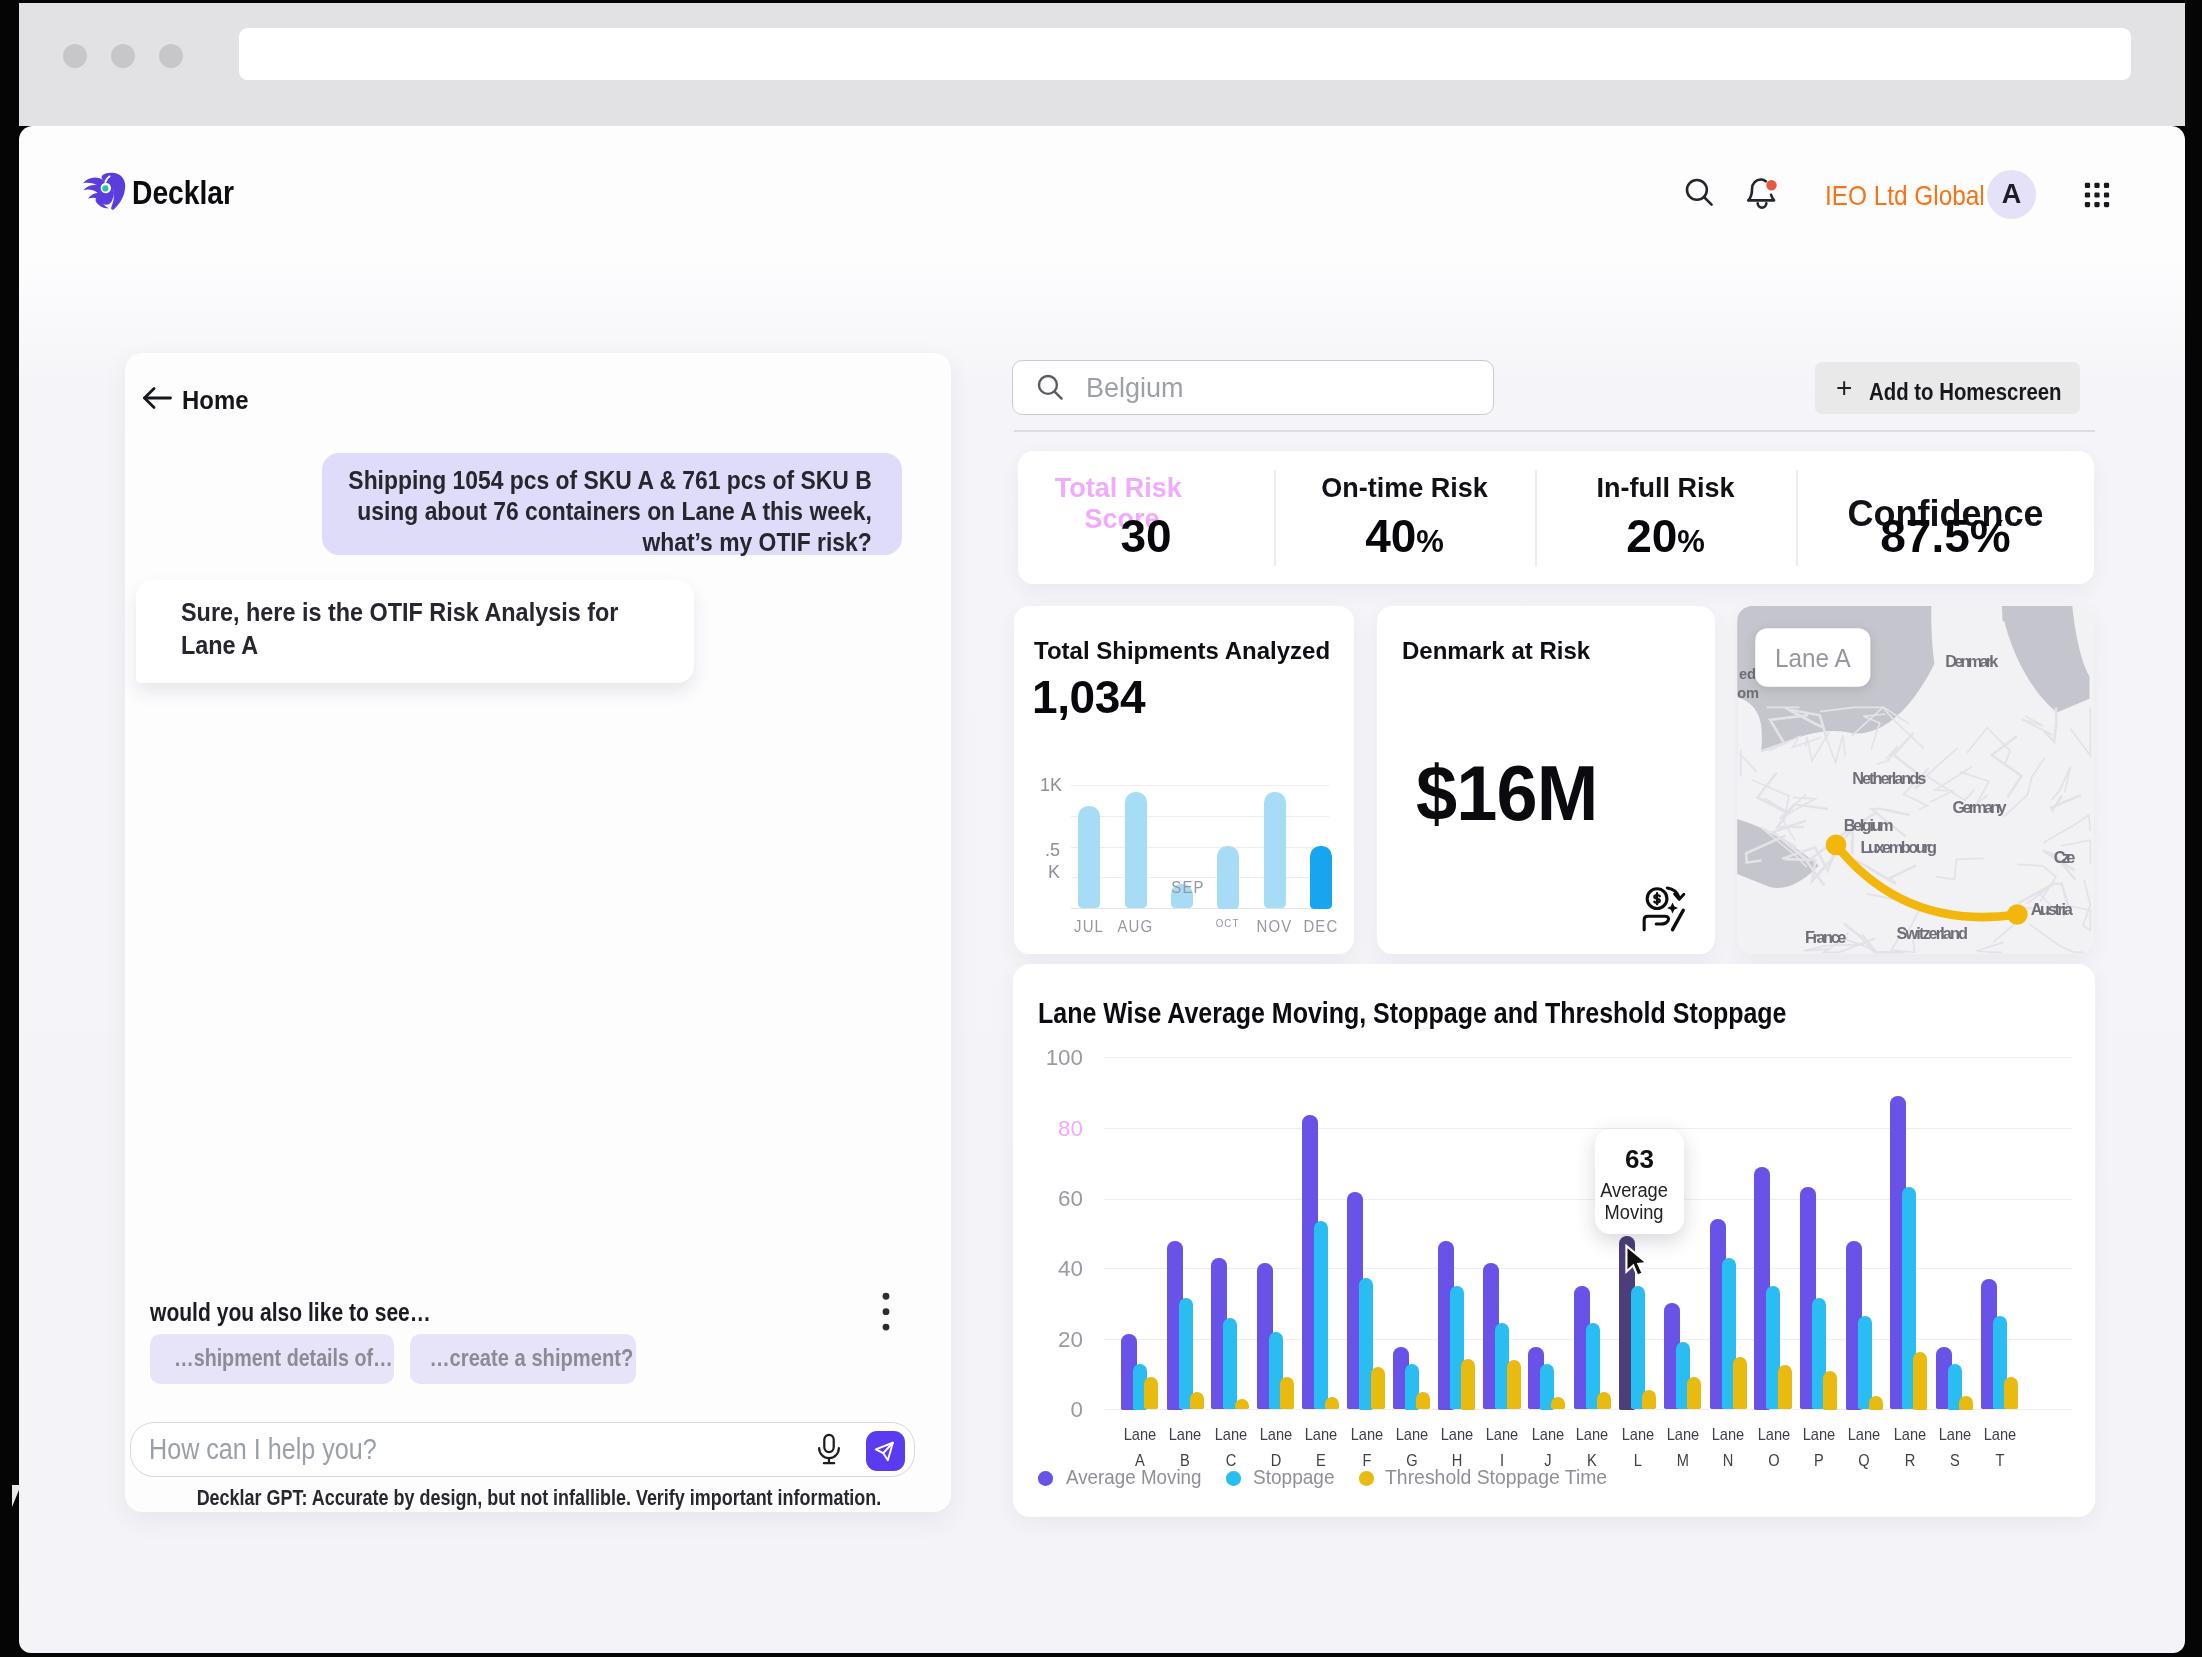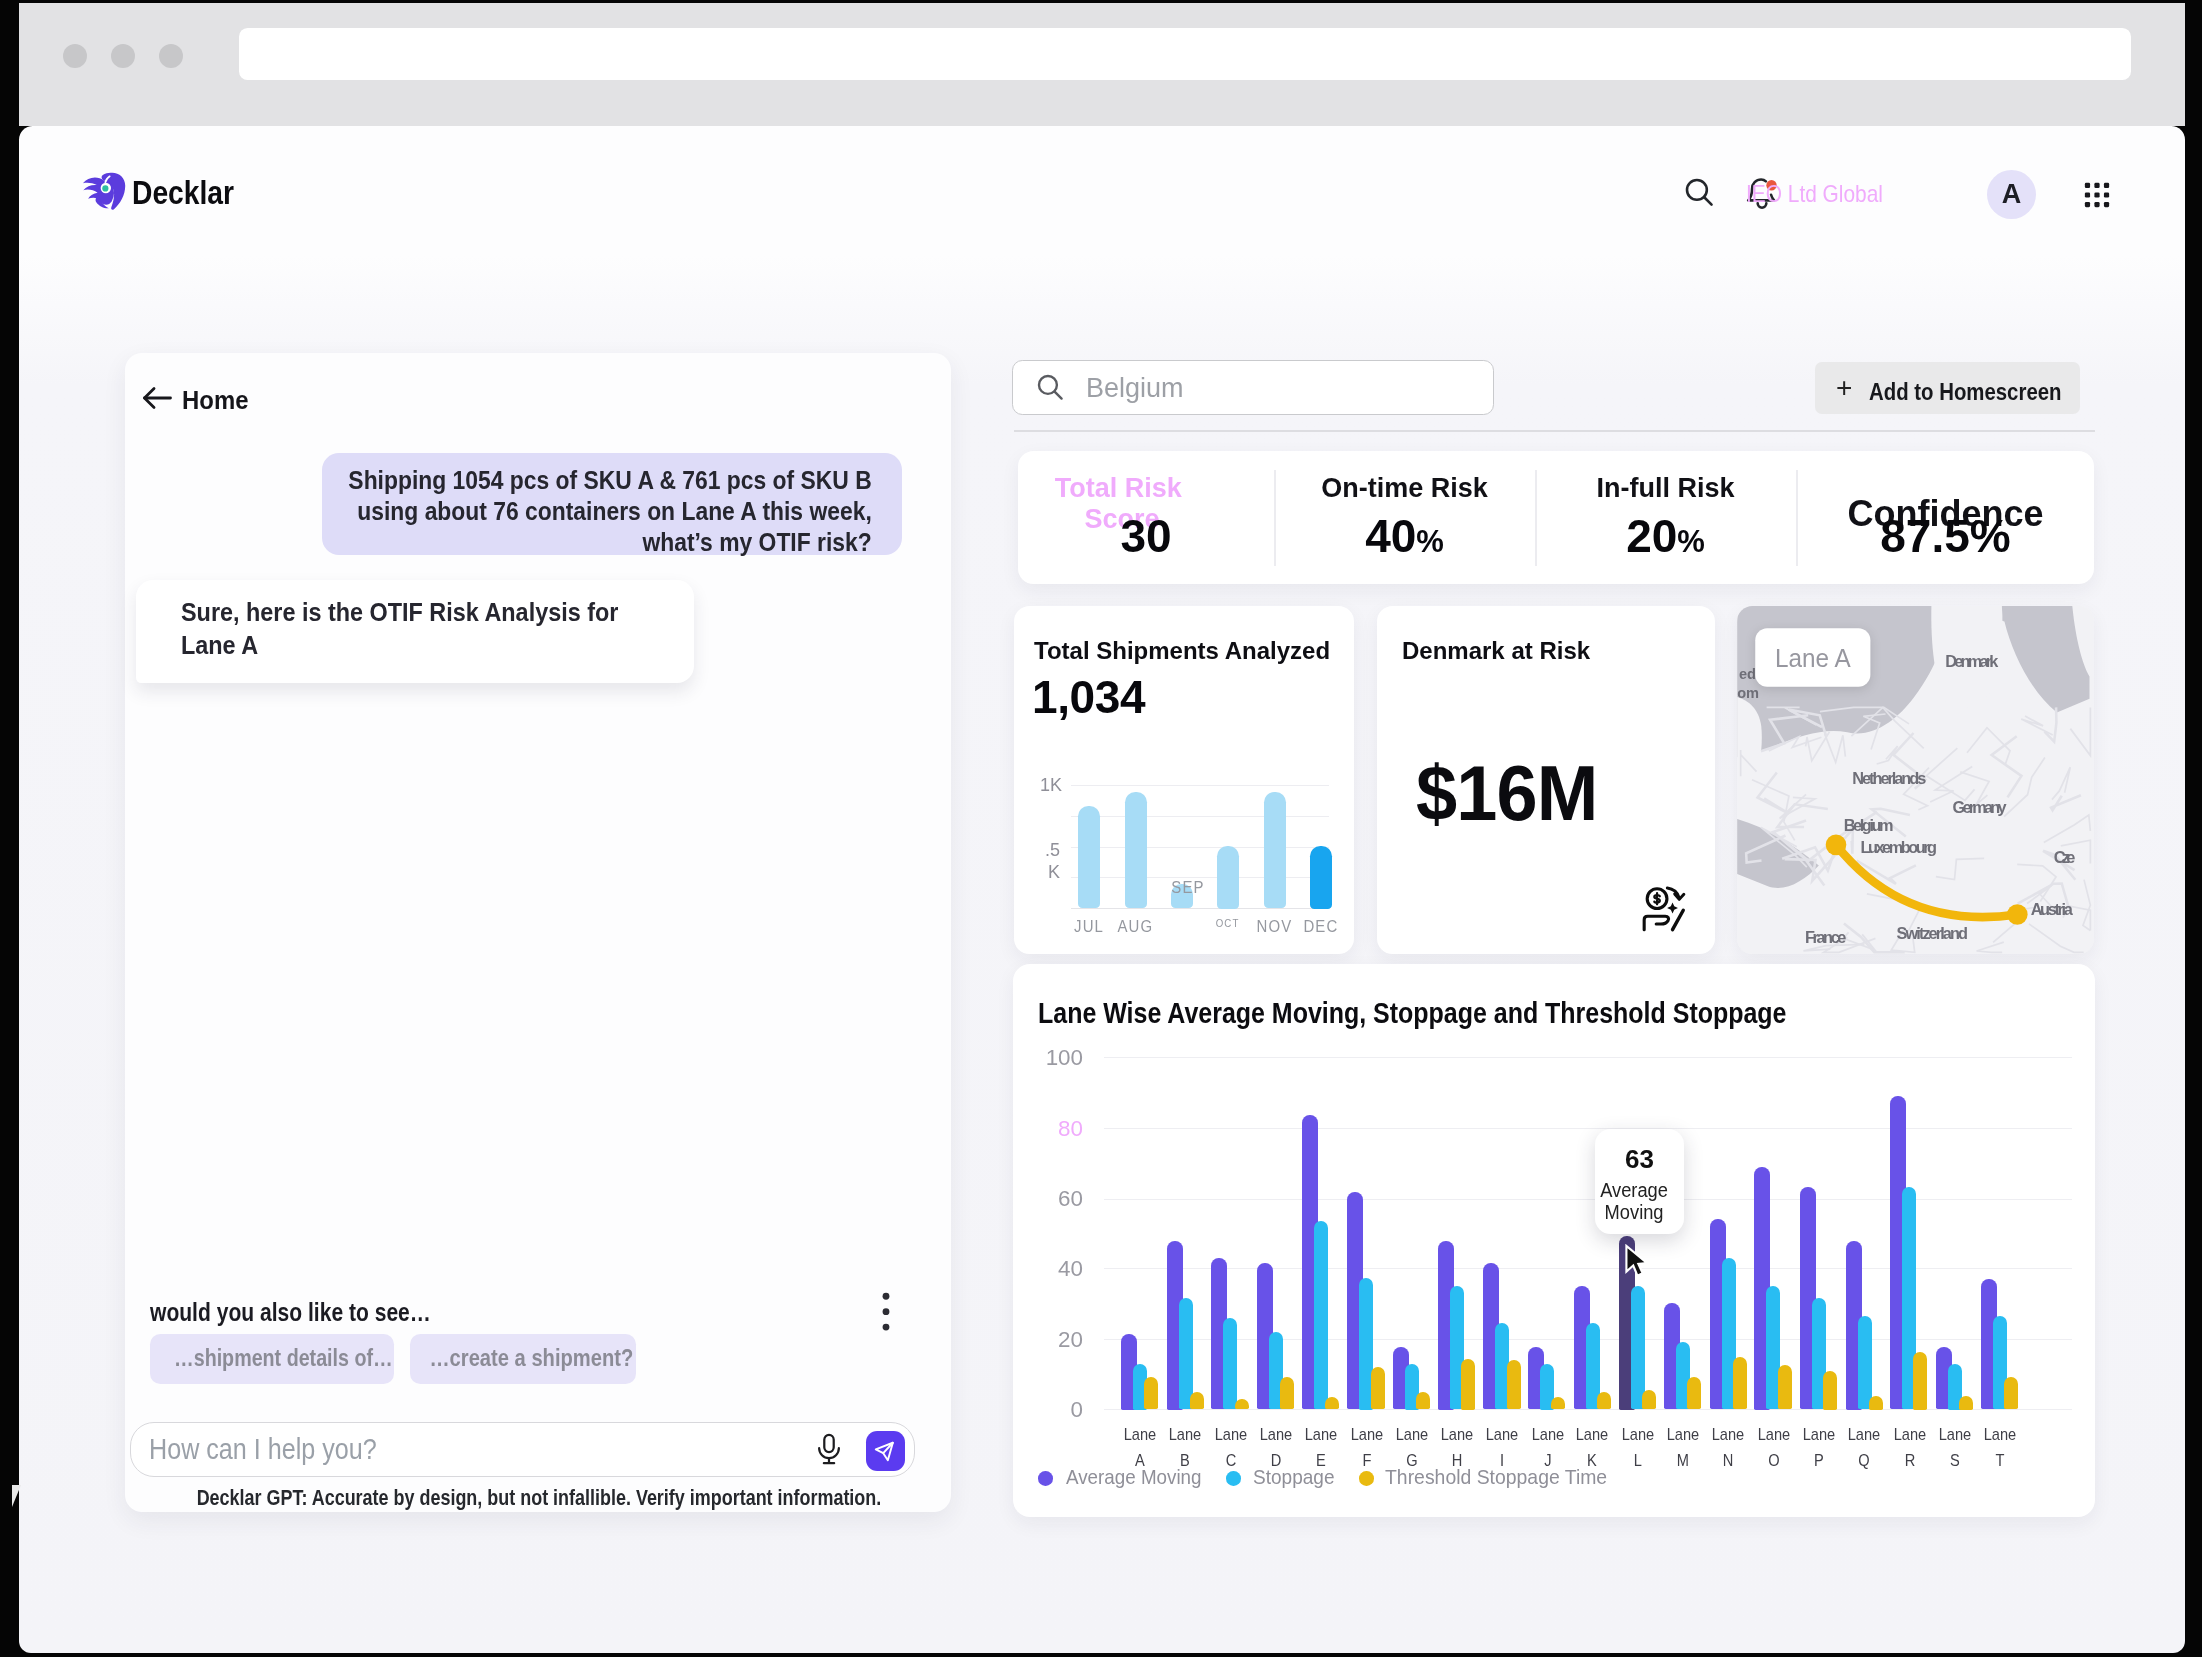--- a/index.html
+++ b/index.html
@@ -33,21 +33,21 @@
 <div class="abs b" style="left:132px;top:173px;font-size:34px;color:#0c0c10"><span class="sx" style="transform:scaleX(.83)">Decklar</span></div>
 <svg class="abs" style="left:1684px;top:177px" width="31" height="31" viewBox="0 0 36 36" fill="none" stroke="#23262b" stroke-width="3" stroke-linecap="round">
  <circle cx="15" cy="15" r="11.5"></circle>
     <line x1="23.5" y1="23.5" x2="32" y2="32"></line>
 </svg>
 <svg class="abs" style="left:1743px;top:174px" width="38" height="38" viewBox="0 0 44 44" fill="none">
  <path d="M26.5 8.5 C25 7 23 6.3 21 6.3 C15 6.3 10.5 11 10.5 17 C10.5 25 8 28.5 6 30.5 L36 30.5 C34.6 29 33.3 27 32.5 24" stroke="#23262b" stroke-width="3" stroke-linecap="round" stroke-linejoin="round"></path>
  <path d="M17 34 a5 5 0 0 0 10 0" stroke="#23262b" stroke-width="3" stroke-linecap="round"></path>
  <circle cx="33" cy="13" r="6" fill="#e9573f"></circle>
 </svg>
-<div class="abs" style="left:1746px;top:180px;font-size:24px;color:#f0abfc"><span class="sx" style="transform:scaleX(.87)">IEO Ltd Global</span></div>
+<div class="abs" style="left:1825px;top:180px;font-size:28px;color:#f97316"><span class="sx" style="transform:scaleX(.87)">IEO Ltd Global</span></div>
 <div class="abs b" style="left:1987px;top:170px;width:49px;height:49px;border-radius:50%;background:#e4e1f9;color:#1d1e25;font-size:27px;text-align:center;line-height:49px">A</div>
 <svg class="abs" style="left:2084px;top:182px" width="26" height="26" viewBox="0 0 30 30" fill="#17171c">
  <rect x="1" y="1" width="6" height="6" rx="1.5"></rect>
     <rect x="12" y="1" width="6" height="6" rx="1.5"></rect>
     <rect x="23" y="1" width="6" height="6" rx="1.5"></rect>
  <rect x="1" y="12" width="6" height="6" rx="1.5"></rect>
     <rect x="12" y="12" width="6" height="6" rx="1.5"></rect>
     <rect x="23" y="12" width="6" height="6" rx="1.5"></rect>
  <rect x="1" y="23" width="6" height="6" rx="1.5"></rect>
     <rect x="12" y="23" width="6" height="6" rx="1.5"></rect>

